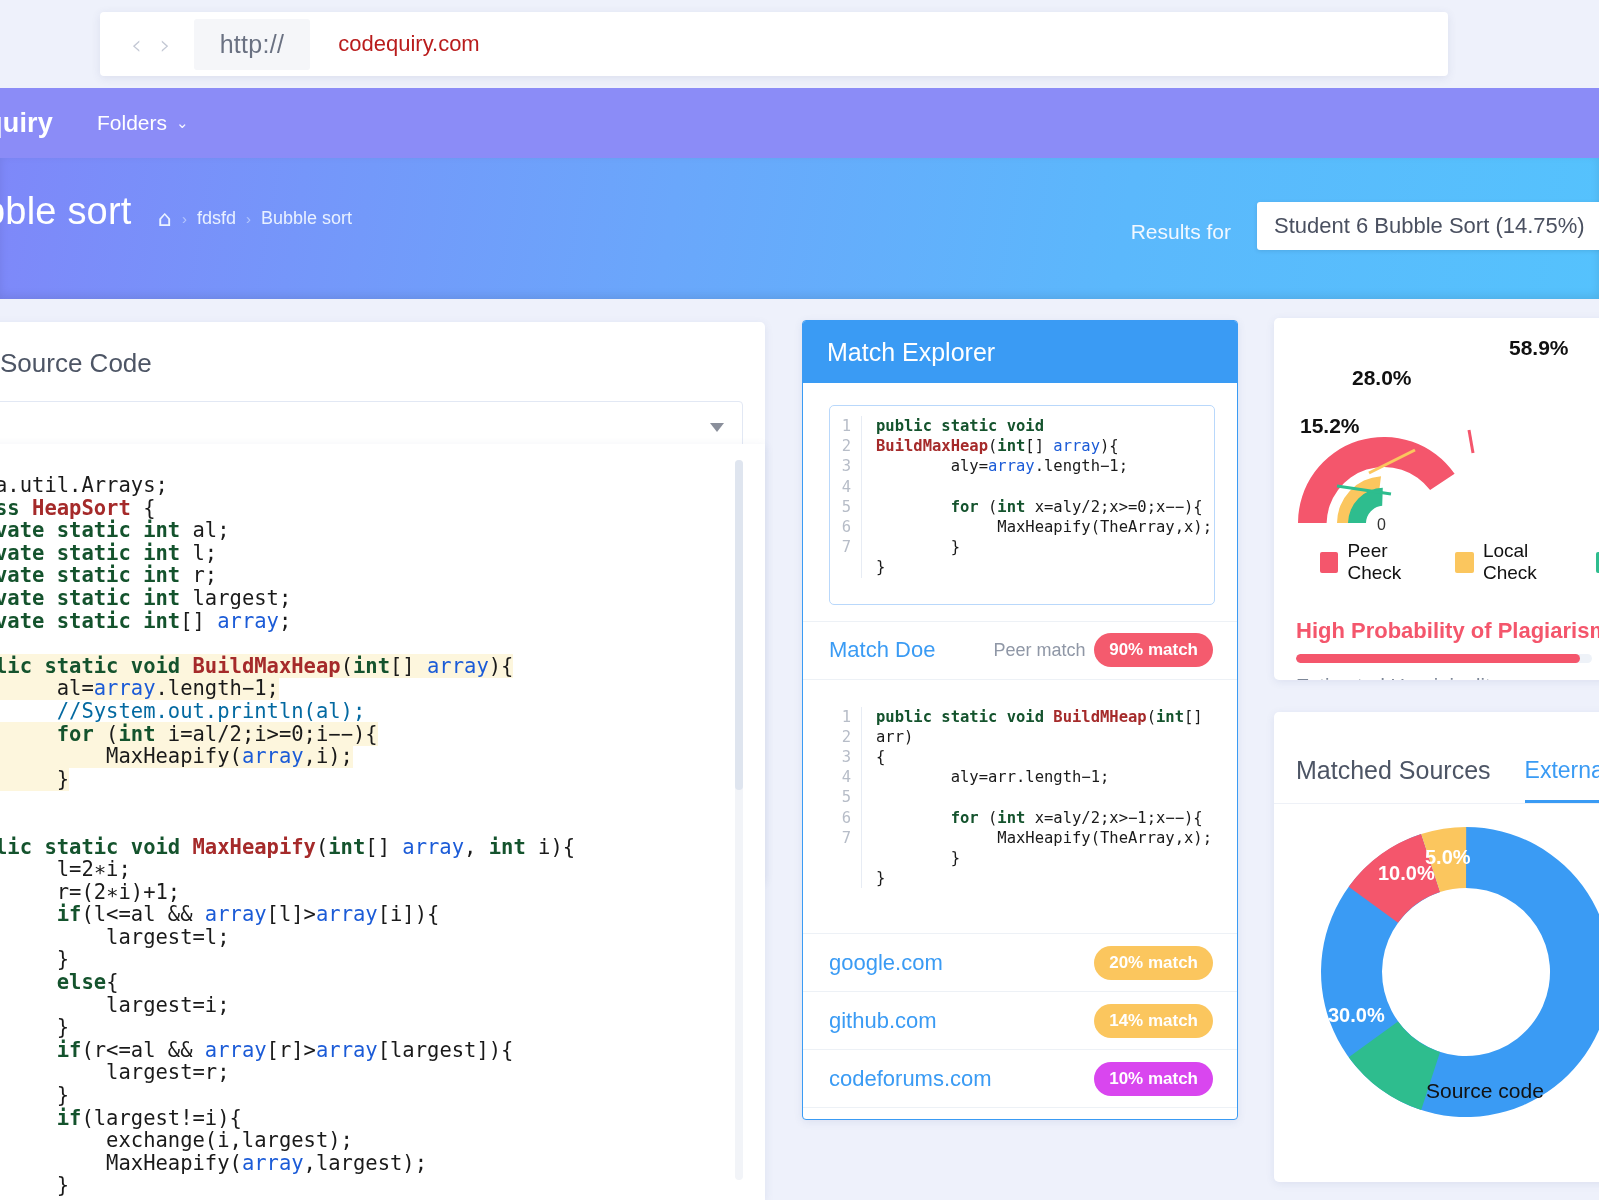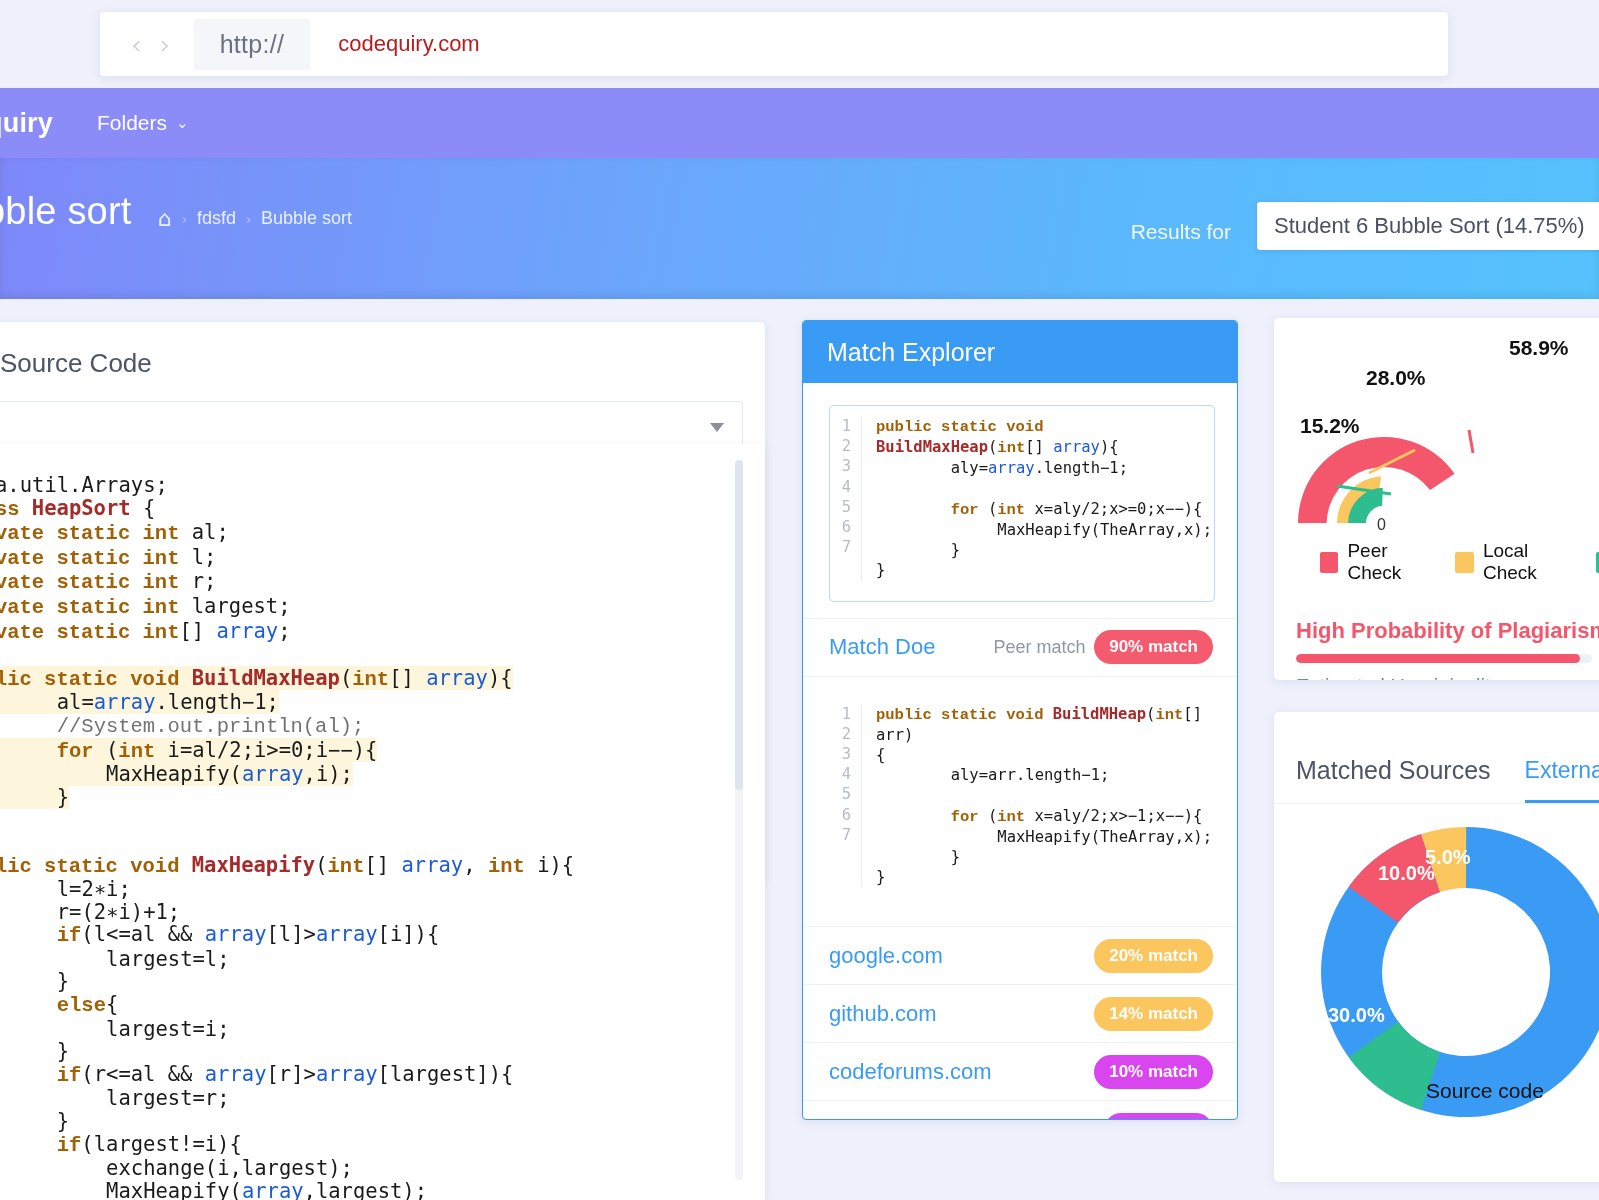--- a/index.html
+++ b/index.html
@@ -135,45 +135,45 @@
   .code-scroll-thumb {
     position: absolute; right: 22px; top: 16px; width: 8px; height: 330px;
     background: #dfe5ef; border-radius: 4px;
   }
   pre.code {
     font-family: "DejaVu Sans Mono", monospace;
     font-size: 20.5px; line-height: 22.6px;
     color: #1a1a1a; padding: 30px 0 0 0; margin-left: -22px;
     white-space: pre;
   }
-  .kw  { color: #a16207; font-weight: 700; font-family: Liberation Mono, monospace; }
+  .kw  { color: #14532d; font-weight: 700; }
   .cls { color: #a52a2a; font-weight: 700; }
   .var { color: #1b5bd7; }
-  .cmt { color: #737373; font-family: Liberation Mono, monospace; }
+  .cmt { color: #0369a1; }
   .hl  { background: #fdf6dd; }
 
   
   .match-card {
     position: absolute; left: 802px; top: 320px;
     width: 436px; height: 800px;
     background: #fff;
     border: 1px solid #3a9bf4;
     border-radius: 4px;
     box-shadow: 0 2px 9px rgba(70,90,150,.10);
     overflow: hidden;
   }
   .match-head {
     height: 62px; background: #3a9bf4;
     display: flex; align-items: center; padding-left: 24px;
     color: #fff; font-size: 25px;
   }
   .snippet-wrap { padding: 22px 22px 16px 26px; }
   .snippet {
     border: 1px solid #b9d8fb; border-radius: 5px;
-    padding: 10px 0 20px 0; display: flex;
+    padding: 10px 0 26px 0; display: flex;
   }
   .gutter {
     width: 32px; flex: 0 0 32px; text-align: right; padding-right: 10px;
     color: #b7bdc8; font-family: "DejaVu Sans Mono", monospace;
     font-size: 15.5px; line-height: 20.2px; border-right: 1px solid #e7ecf4;
   }
   .snipcode {
     padding-left: 14px; font-family: "DejaVu Sans Mono", monospace;
     font-size: 15.5px; line-height: 20.2px; color: #1a1a1a; white-space: pre-wrap;
   }
@@ -440,21 +440,21 @@
           <path d="M 92 205 A 18 18 0 0 1 106.2 187.4 L 102.3 169.8 A 36 36 0 0 0 74 205 Z" fill="none"></path>
           <path d="M 92 205 A 18 18 0 0 1 109.4 187.5 L 110.0 169.5 A 36 36 0 0 0 74 205 Z" fill="none"></path>
         </g>
         <path d="M 74 205 A 36 36 0 0 1 108.8 169.8 L 108.2 187.8 A 18 18 0 0 0 92 205 Z" fill="#2ebd8e"></path>
 
         <line x1="95" y1="155" x2="141" y2="132" stroke="#fbc65e" stroke-width="3"></line>
         <line x1="63" y1="168" x2="117" y2="176" stroke="#2ebd8e" stroke-width="3"></line>
         <line x1="195" y1="112" x2="199" y2="135" stroke="#f4566c" stroke-width="3"></line>
       </svg>
       <span class="g-label" style="left:235px; top:18px;">58.9%</span>
-      <span class="g-label" style="left:92px; top:48px;">28.0%</span>
+      <span class="g-label" style="left:78px; top:48px;">28.0%</span>
       <span class="g-label" style="left:26px; top:96px;">15.2%</span>
       <span class="zero-lab">0</span>
     </div>
 
     <div class="legend">
       <span class="sw" style="background:#f4566c"></span>
       <span>Peer Check</span>
       <span class="sw" style="background:#fbc65e; margin-left:12px;"></span>
       <span>Local Check</span>
       <span class="sw" style="background:#2ebd8e; margin-left:12px;"></span>

